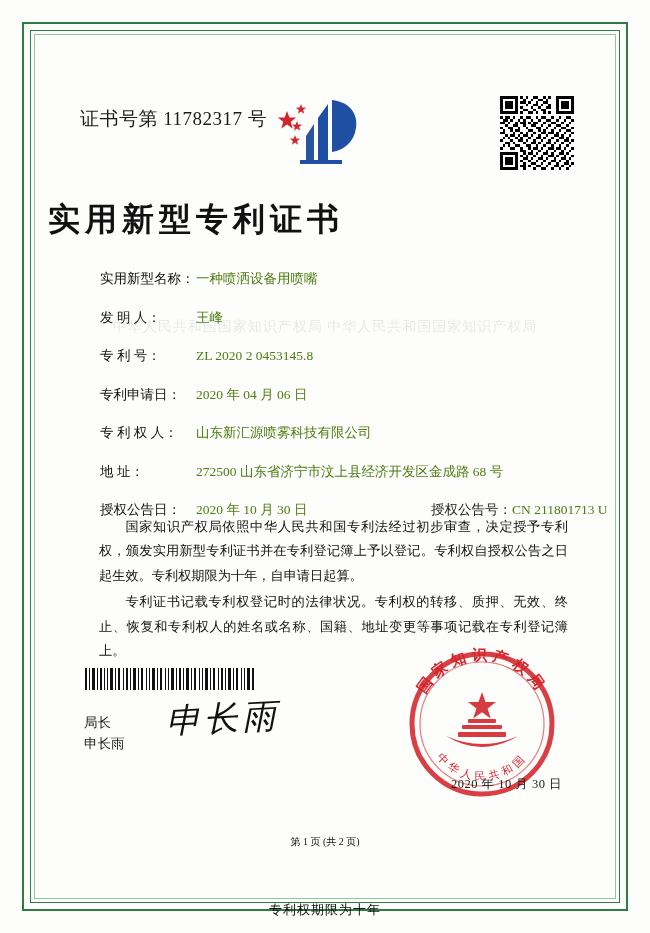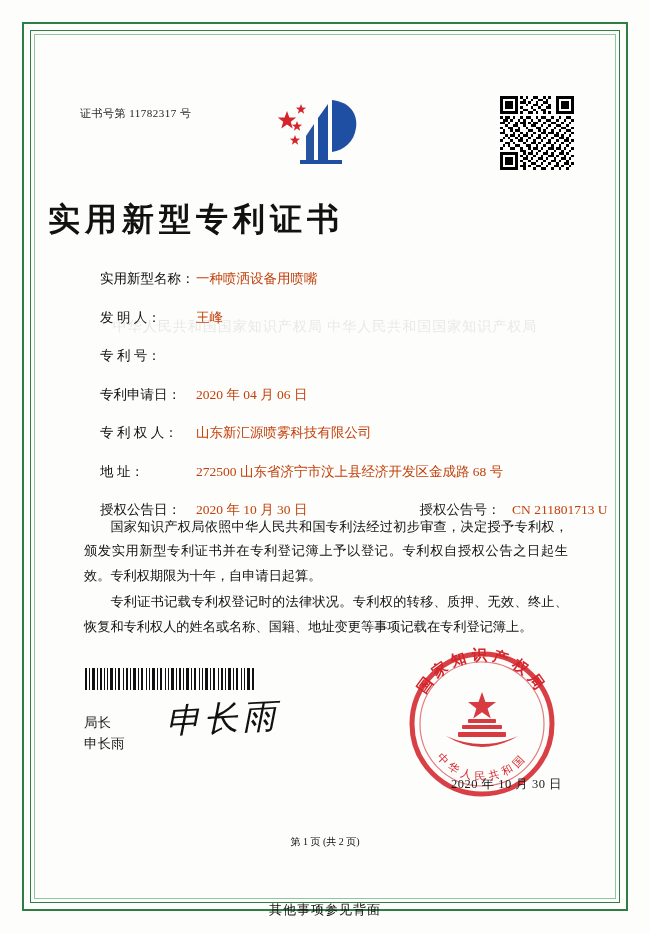--- a/index.html
+++ b/index.html
@@ -62,21 +62,21 @@
     top: 48px;
     right: 48px;
     bottom: 48px;
   }
 
   
   .cert-no {
     position: absolute;
     left: 32px;
     top: 58px;
-    font-size: 11px;
+    font-size: 19px;
     letter-spacing: 0.5px;
     color: #1b1b1b;
   }
   
   .logo {
     position: absolute;
     left: 50%;
     transform: translateX(-50%);
     top: 42px;
     width: 110px;
@@ -118,44 +118,44 @@
   }
   .flabel {
     width: 96px;
     flex: 0 0 96px;
     letter-spacing: 0px;
     color: #111;
     margin-left: 16px;
   }
   .fvalue {
     flex: 1 1 auto;
-    color: #c2410c;
+    color: #4d7c0f;
   }
   .frow.split .fvalue {
     flex: 0 0 auto;
     width: 212px;
   }
   .frow .flabel2 {
     width: 104px;
     flex: 0 0 104px;
-    text-align: center;
+    text-align: right;
   }
 
   .paragraphs {
     position: absolute;
     left: 36px;
     right: 34px;
     top: 467px;
     font-size: 13.2px;
     line-height: 1.85;
     text-align: justify;
     color: #111;
   }
   .paragraphs p {
-    margin: 0 0 2px 0;
+    margin: 0 0 2px 15px;
     text-indent: 2em;
   }
 
   .barcode {
     position: absolute;
     left: 36px;
     top: 620px;
     width: 172px;
     height: 22px;
   }
@@ -508,20 +508,21 @@
         <div class="fvalue">一种喷洒设备用喷嘴</div>
       </div>
 
       <div class="frow">
         <div class="flabel">发 明 人：</div>
         <div class="fvalue">王峰</div>
       </div>
 
       <div class="frow">
         <div class="flabel">专 利 号：</div>
+        <div class="fvalue">ZL 2020 2 0453145.8</div>
       </div>
 
       <div class="frow">
         <div class="flabel">专利申请日：</div>
         <div class="fvalue">2020 年 04 月 06 日</div>
       </div>
 
       <div class="frow">
         <div class="flabel">专 利 权 人：</div>
         <div class="fvalue">山东新汇源喷雾科技有限公司</div>
@@ -629,14 +630,14 @@
           <textPath href="#sealArcBottom" startOffset="50%" text-anchor="middle">中华人民共和国</textPath>
         </text>
       </svg>
     </div>
 
     <div class="seal-date">2020 年 10 月 30 日</div>
 
     <div class="page-no">第 1 页 (共 2 页)</div>
   </div>
 
-  <div class="footer-note">其他事项参见背面</div>
+  <div class="footer-note">专利权期限为十年</div>
 </div>
 
 </body></html>

